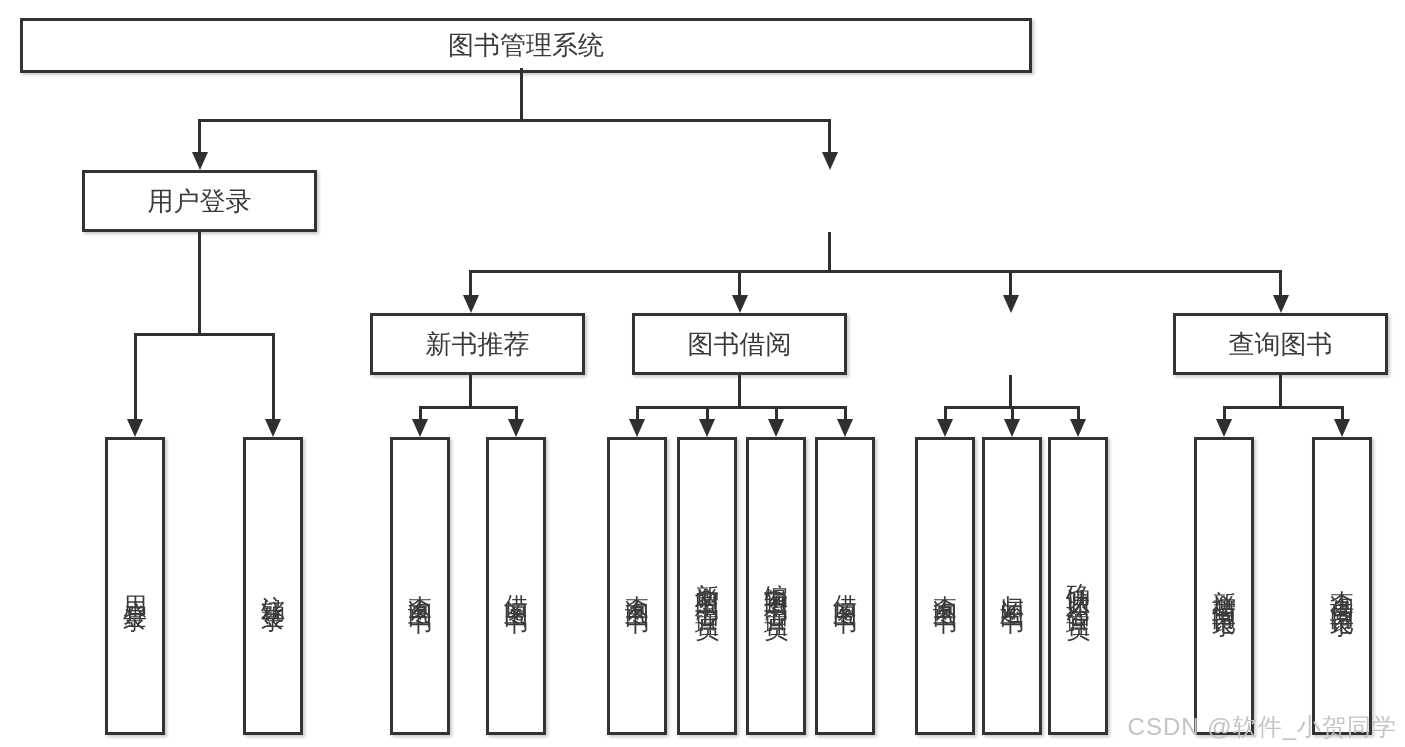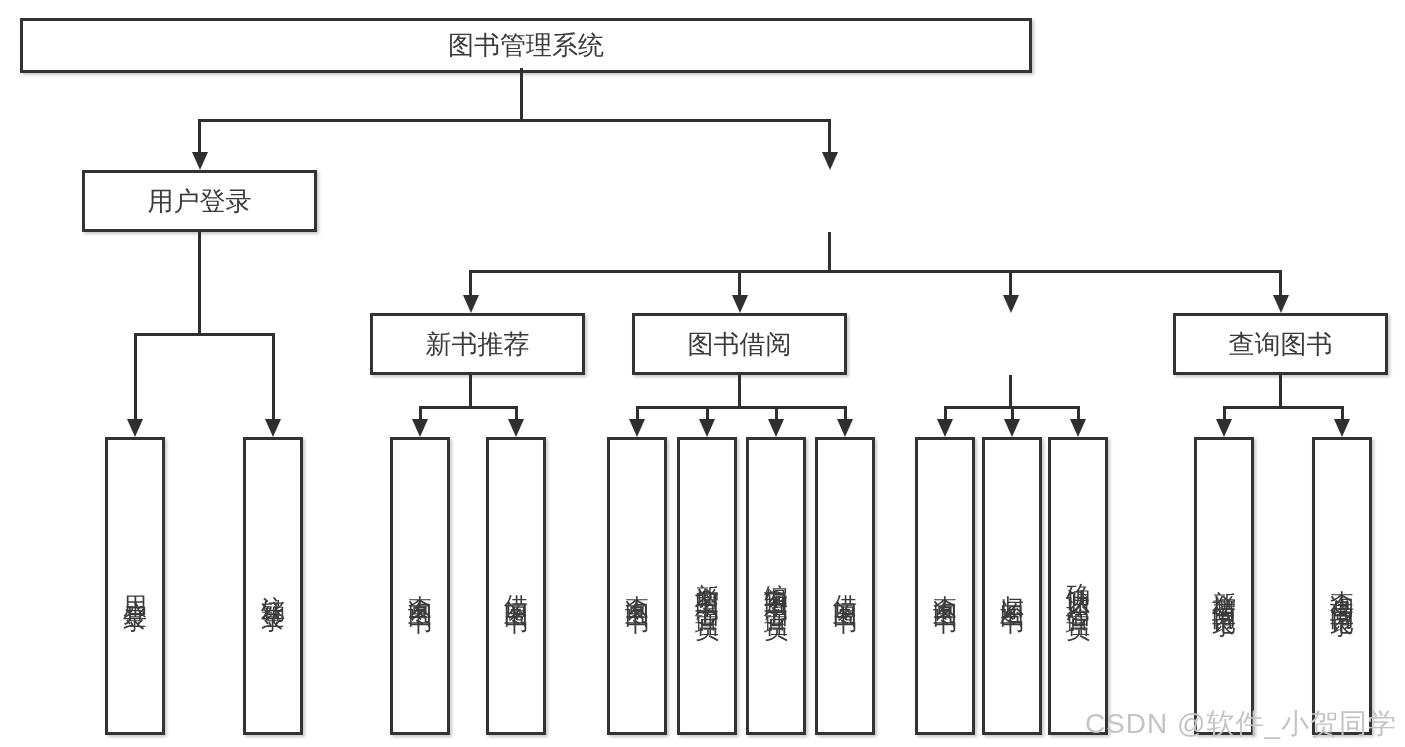--- a/index.html
+++ b/index.html
@@ -68,21 +68,21 @@
     transform:translateX(-50%);
     width:0;height:0;
     border-left:8px solid transparent;
     border-right:8px solid transparent;
     border-top:18px solid var(--line);
   }
   .watermark{
     position:absolute;
     right:8px;
     bottom:4px;
-    font-size:28px;
+    font-size:24px;
     letter-spacing:1px;
     color:var(--watermark);
     white-space:nowrap;
   }
 </style>
 </head>
 <body>
 
 <div class="canvas">
 

